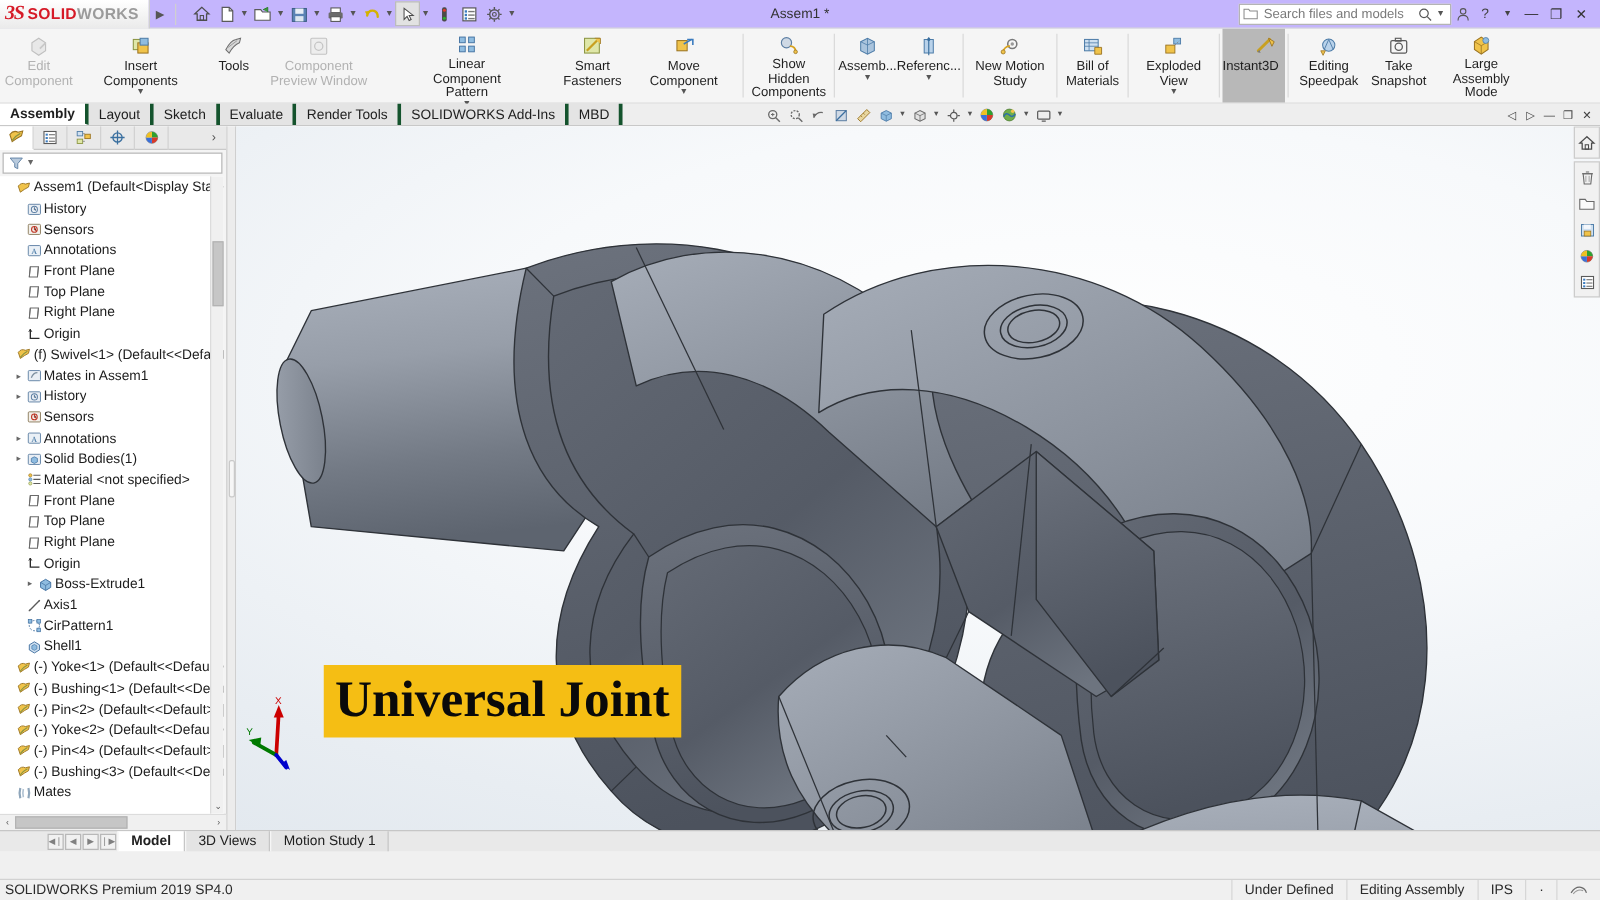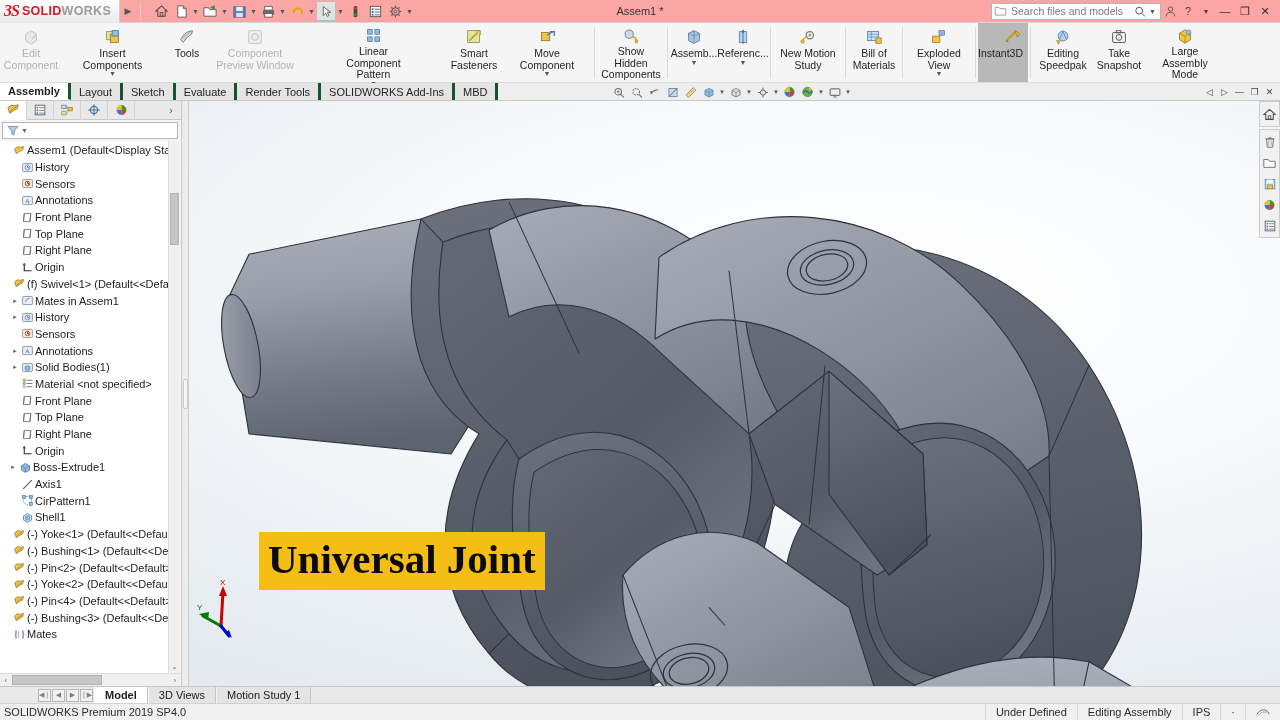--- a/index.html
+++ b/index.html
@@ -8,21 +8,21 @@
     font-family:"Liberation Sans", sans-serif;
     font-size:11px;
     color:#202020;
     background:#f0f0f0;
     -webkit-font-smoothing:antialiased;
   }
   .app{ position:relative; width:1280px; height:720px; display:flex; flex-direction:column; }
 
   
   .titlebar{
-    height:23px; min-height:23px; background:#fca5a5;
+    height:23px; min-height:23px; background:#c4b5fd;
     display:flex; align-items:center; border-bottom:1px solid #d7d7d7;
     position:relative;
   }
   .sw-logo{
     display:flex; align-items:center; height:23px; padding:0 8px 0 4px;
     background:linear-gradient(to bottom,#ffffff,#eaeaea);
     border-right:1px solid #cfcfcf;
   }
   .sw-logo .ds{
     font-family:"Liberation Serif", serif; font-style:italic; font-weight:bold;
@@ -148,21 +148,21 @@
   }
   .navbtns{ display:flex; align-items:center; padding-left:38px; }
   .navb{ width:13px;height:13px;border:1px solid #b8b8b8;background:#f1f1f1;
          display:flex;align-items:center;justify-content:center;font-size:7px;color:#808080;
          margin-right:1px;}
   .btab{ padding:0 10px; display:flex;align-items:center; font-size:11px;
          border-right:1px solid #c6c6c6; border-left:1px solid #f6f6f6; background:#e4e4e4;}
   .btab.sel{ background:#ffffff; font-weight:bold; }
   .statusbar{
     height:17px;min-height:17px; background:#f0f0f0; display:flex; align-items:center;
-    border-top:1px solid #d2d2d2; font-size:11px; color:#2a2a2a; padding-left:4px;
+    border-top:1px solid #d2d2d2; font-size:11px; color:#2a2a2a; padding-left:4px;margin-top:22px;
   }
   .sright{ margin-left:auto; display:flex; align-items:center; }
   .sright span{ padding:0 10px; border-left:1px solid #d6d6d6; height:17px; display:flex; align-items:center;}
   svg{ display:block; }
 </style>
 </head>
 <body>
 
 <div class="app">
 
@@ -853,21 +853,21 @@
             <div class="trow" style="padding-left: 10px;">
               <span class="tarrow"></span>
               <span class="tico">
                 <svg width="13" height="13" viewBox="0 0 16 16">
                   <path d="M4 3 V12 H13" fill="none" stroke="#2a2a2a" stroke-width="1.3"></path>
                   <path d="M4 3 L2.5 5.5 M4 3 L5.5 5.5" stroke="#2a2a2a" stroke-width=".9"></path>
                 </svg>
               </span>
               <span class="tlabel">Origin</span>
             </div>
-            <div class="trow" style="padding-left: 8px;">
+            <div class="trow" style="padding-left: 19px;">
               <span class="tarrow">▸</span>
               <span class="tico">
                 <svg width="13" height="13" viewBox="0 0 16 16">
                   <path d="M3 6 L8 3 L13 6 L13 11 L8 14 L3 11 Z" fill="#8fbce0" stroke="#3f6f9f" stroke-width=".9"></path>
                   <path d="M3 6 L8 9 L13 6 M8 9 V14" fill="none" stroke="#3f6f9f" stroke-width=".7"></path>
                 </svg>
               </span>
               <span class="tlabel">Boss-Extrude1</span>
             </div>
             <div class="trow" style="padding-left: 10px;">

